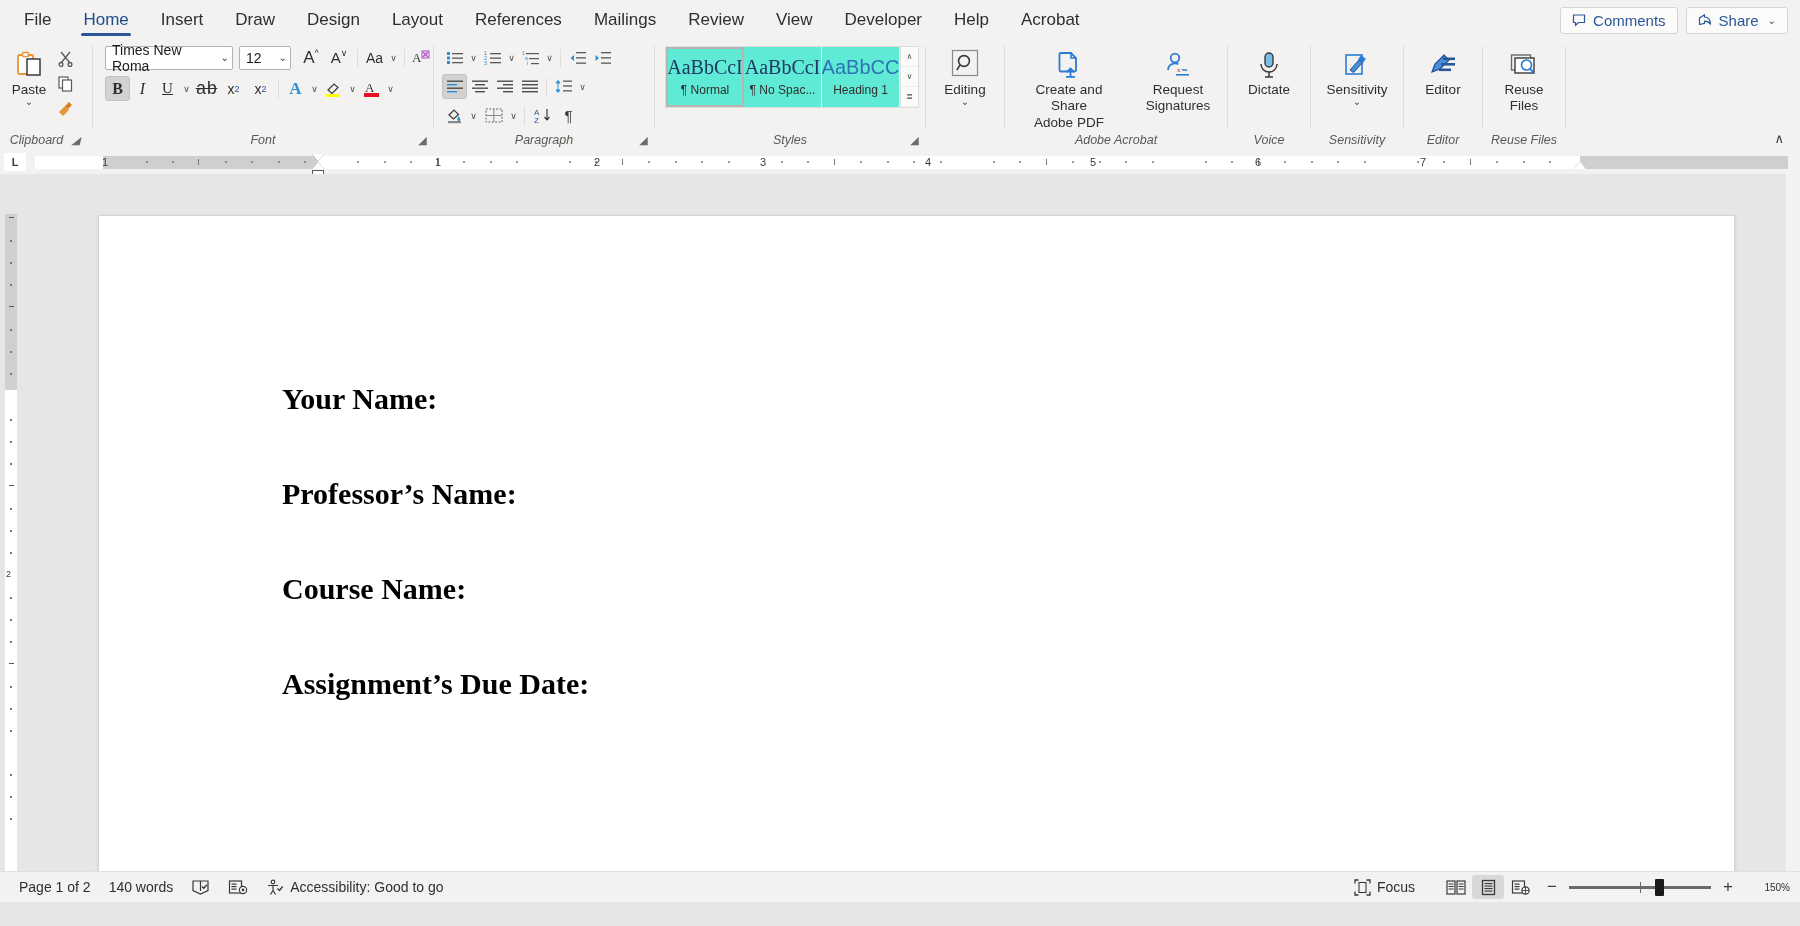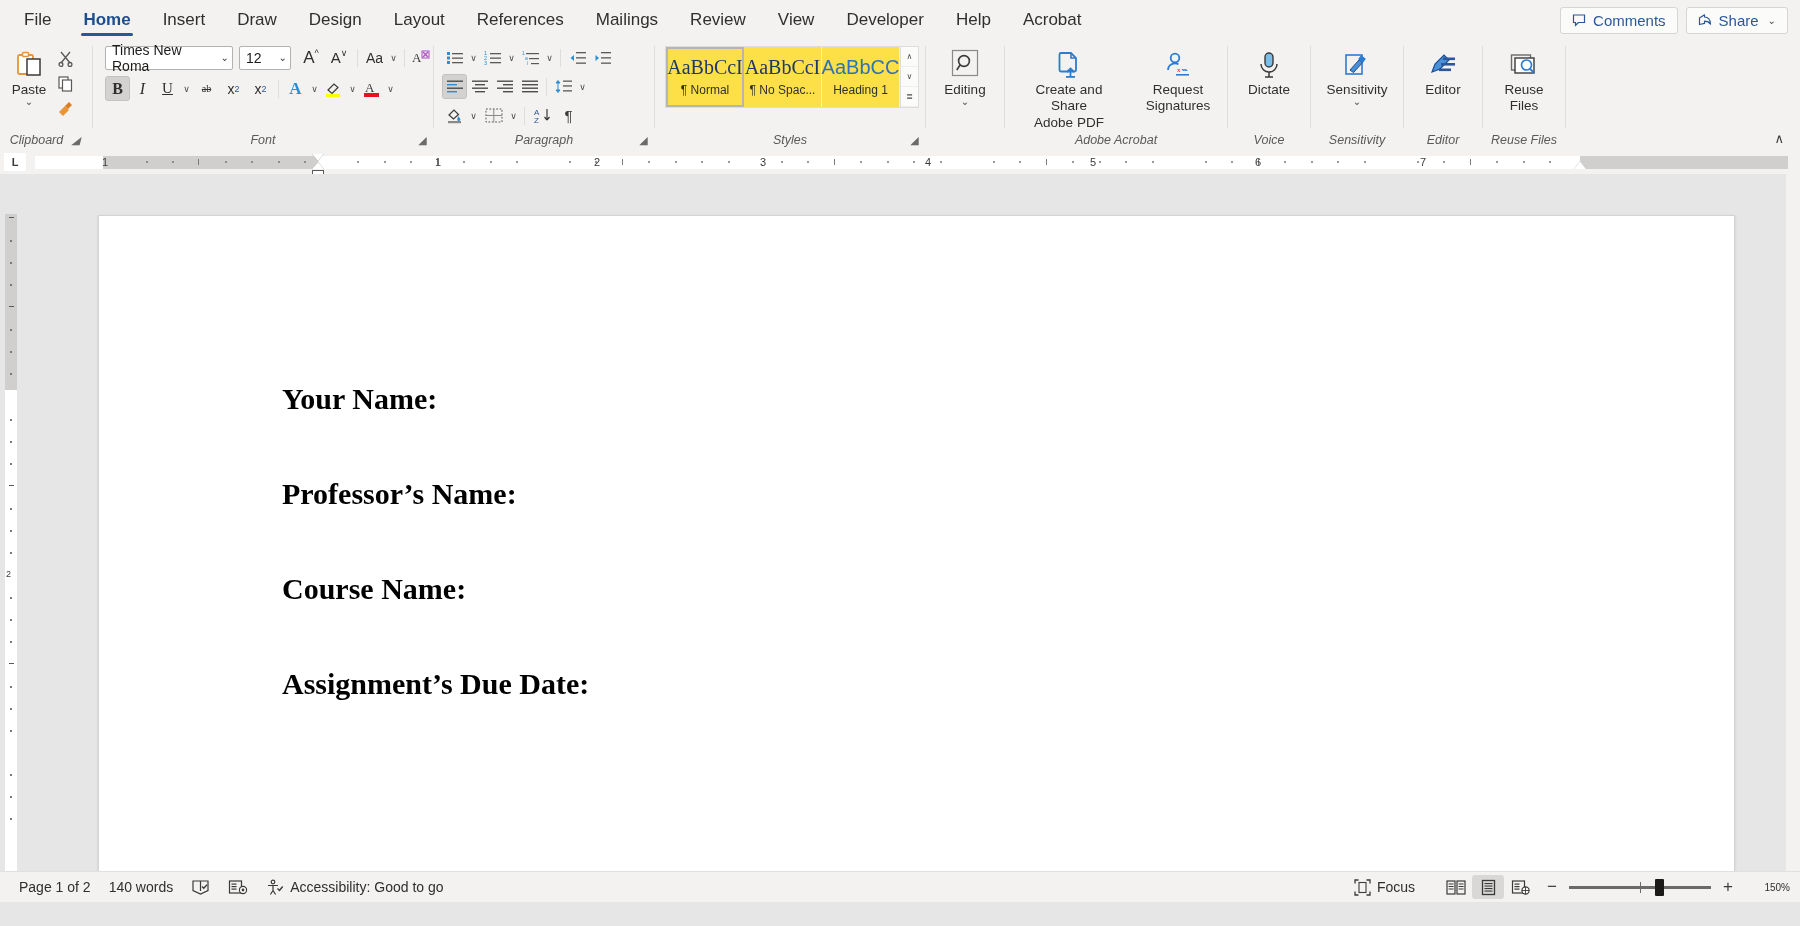--- a/index.html
+++ b/index.html
@@ -16,21 +16,21 @@
     height: 40px; background: #f3f2f1;
     display: flex; align-items: stretch;
     position: relative;
   }
   .tabs { display: flex; align-items: stretch; padding-left: 8px; }
   .tab {
     display: flex; align-items: center;
     padding: 0 16px; font-size: 17px; color: #302f2e;
     cursor: pointer; position: relative; white-space: nowrap;
   }
-  .tab.active { color: #1b4d8f; font-weight: bold; }
+  .tab.active { color: #1b4d8f; font-weight: normal; }
   .tab.active::after {
     content: ""; position: absolute; left: 14px; right: 14px; bottom: 4px;
     height: 3px; background: #2b579a; border-radius: 2px;
   }
   .tabbar-right {
     margin-left: auto; display: flex; align-items: center;
     gap: 8px; padding-right: 12px;
   }
   .pillbtn {
     display: flex; align-items: center; gap: 7px;
@@ -96,21 +96,21 @@
   .combo.size { width: 52px; }
 
   
   .stylegal {
     display: flex; align-items: stretch; border: 1px solid #dedddc;
     background: #fff; height: 62px; margin-top: 2px;
   }
   .stylecard {
     width: 78px; display: flex; flex-direction: column;
     align-items: center; justify-content: center; cursor: pointer;
-    background: #fde047; border-right: 1px solid #eeeeed;
+    background: #5eead4; border-right: 1px solid #eeeeed;
   }
   .stylecard.sel { border: 2px solid #b6b5b4; }
   .stylecard .pv {
     font-family: "Liberation Serif", serif; font-size: 20px;
     color: #1f3864; line-height: 1; margin-bottom: 6px;
   }
   .stylecard .nm { font-size: 12px; color: #302f2e; white-space: nowrap; }
   .stylecard.h1 .pv { color: #2e74b5; font-family: "Liberation Sans", sans-serif; font-size:20px; }
   .galscroll {
     width: 18px; display: flex; flex-direction: column;
@@ -382,21 +382,21 @@
             <b style="font-family:'Liberation Serif',serif;font-size:16px">B</b>
           </div>
         <div class="sb">
             <i style="font-family:'Liberation Serif',serif;font-size:16px">I</i>
           </div>
         <div class="sb">
             <span style="font-family:'Liberation Serif',serif;font-size:15px;text-decoration:underline">U</span>
           </div>
         <div class="caret">∨</div>
         <div class="sb" style="width:27px">
-            <span style="font-family:Liberation Serif, serif;font-size:10px;text-decoration:line-through">ab</span>
+            <span style="font-family:Liberation Mono, monospace;font-size:18px;text-decoration:line-through">ab</span>
           </div>
         <div class="sb" style="width:27px">
             <span style="font-size:14px">x</span>
             <sub style="font-size:9px;color:#2b579a">2</sub>
           </div>
         <div class="sb" style="width:27px">
             <span style="font-size:14px">x</span>
             <sup style="font-size:9px;color:#2b579a">2</sup>
           </div>
         <div class="vsep"></div>

